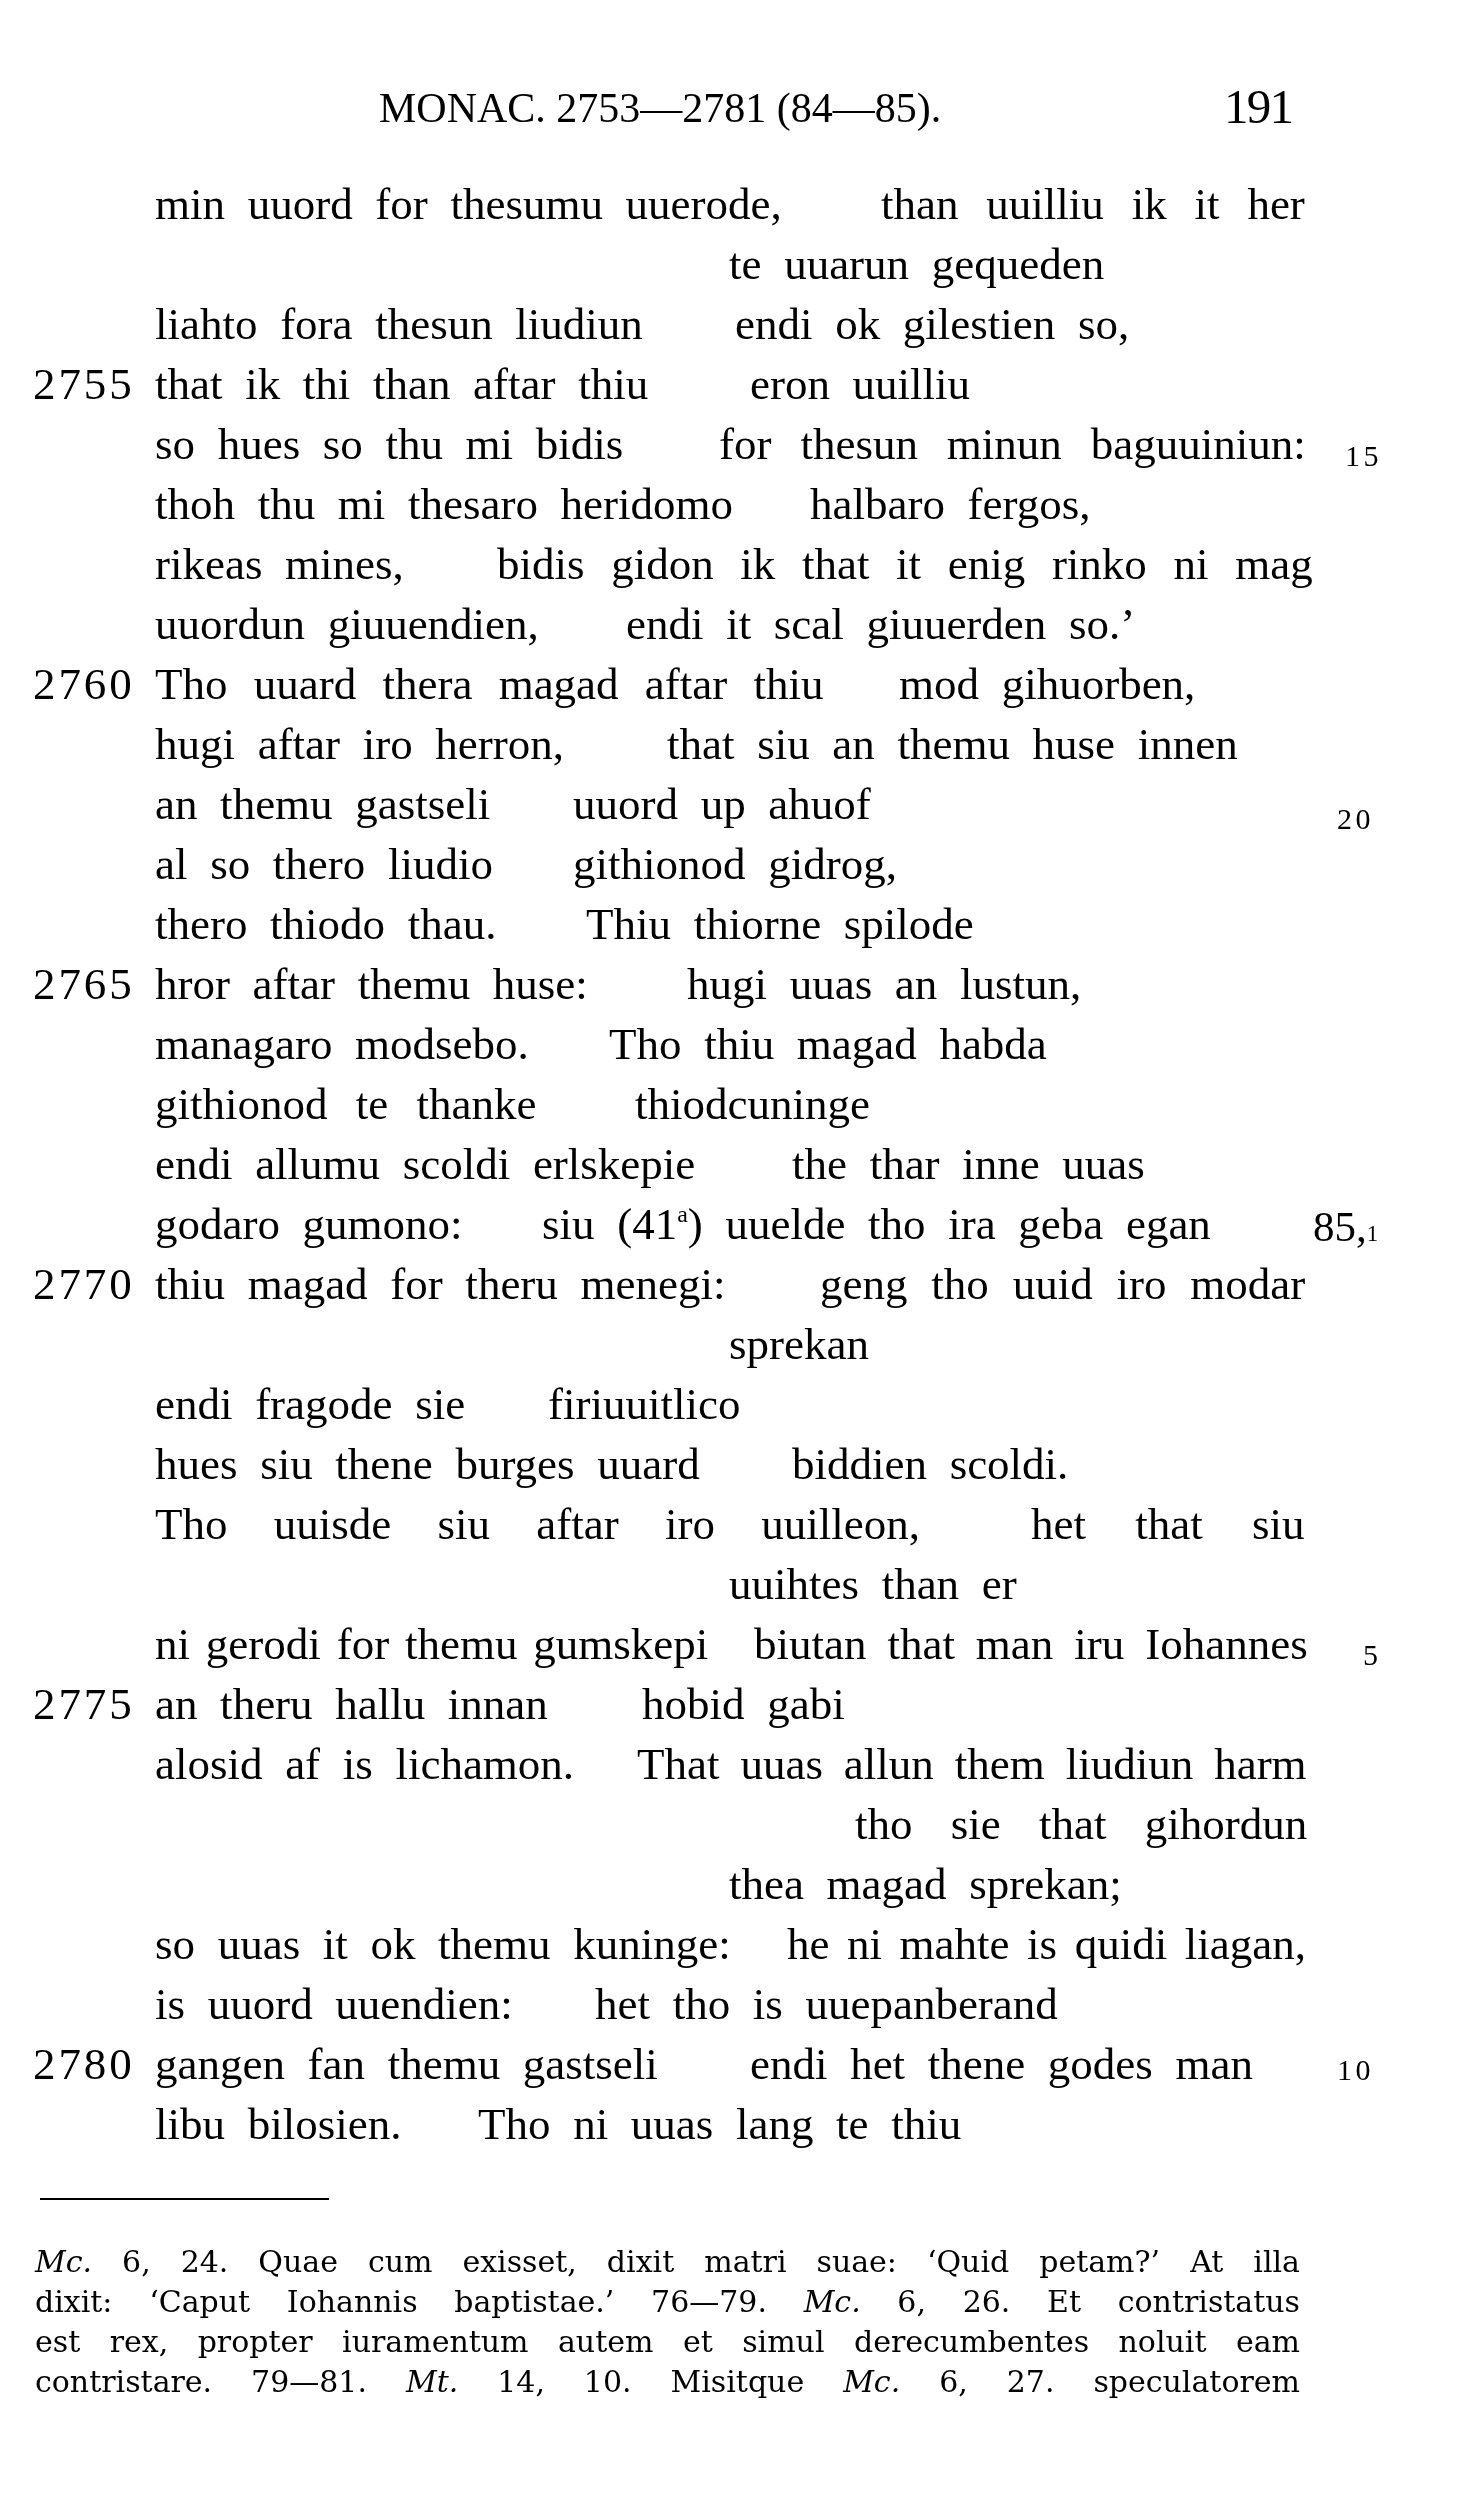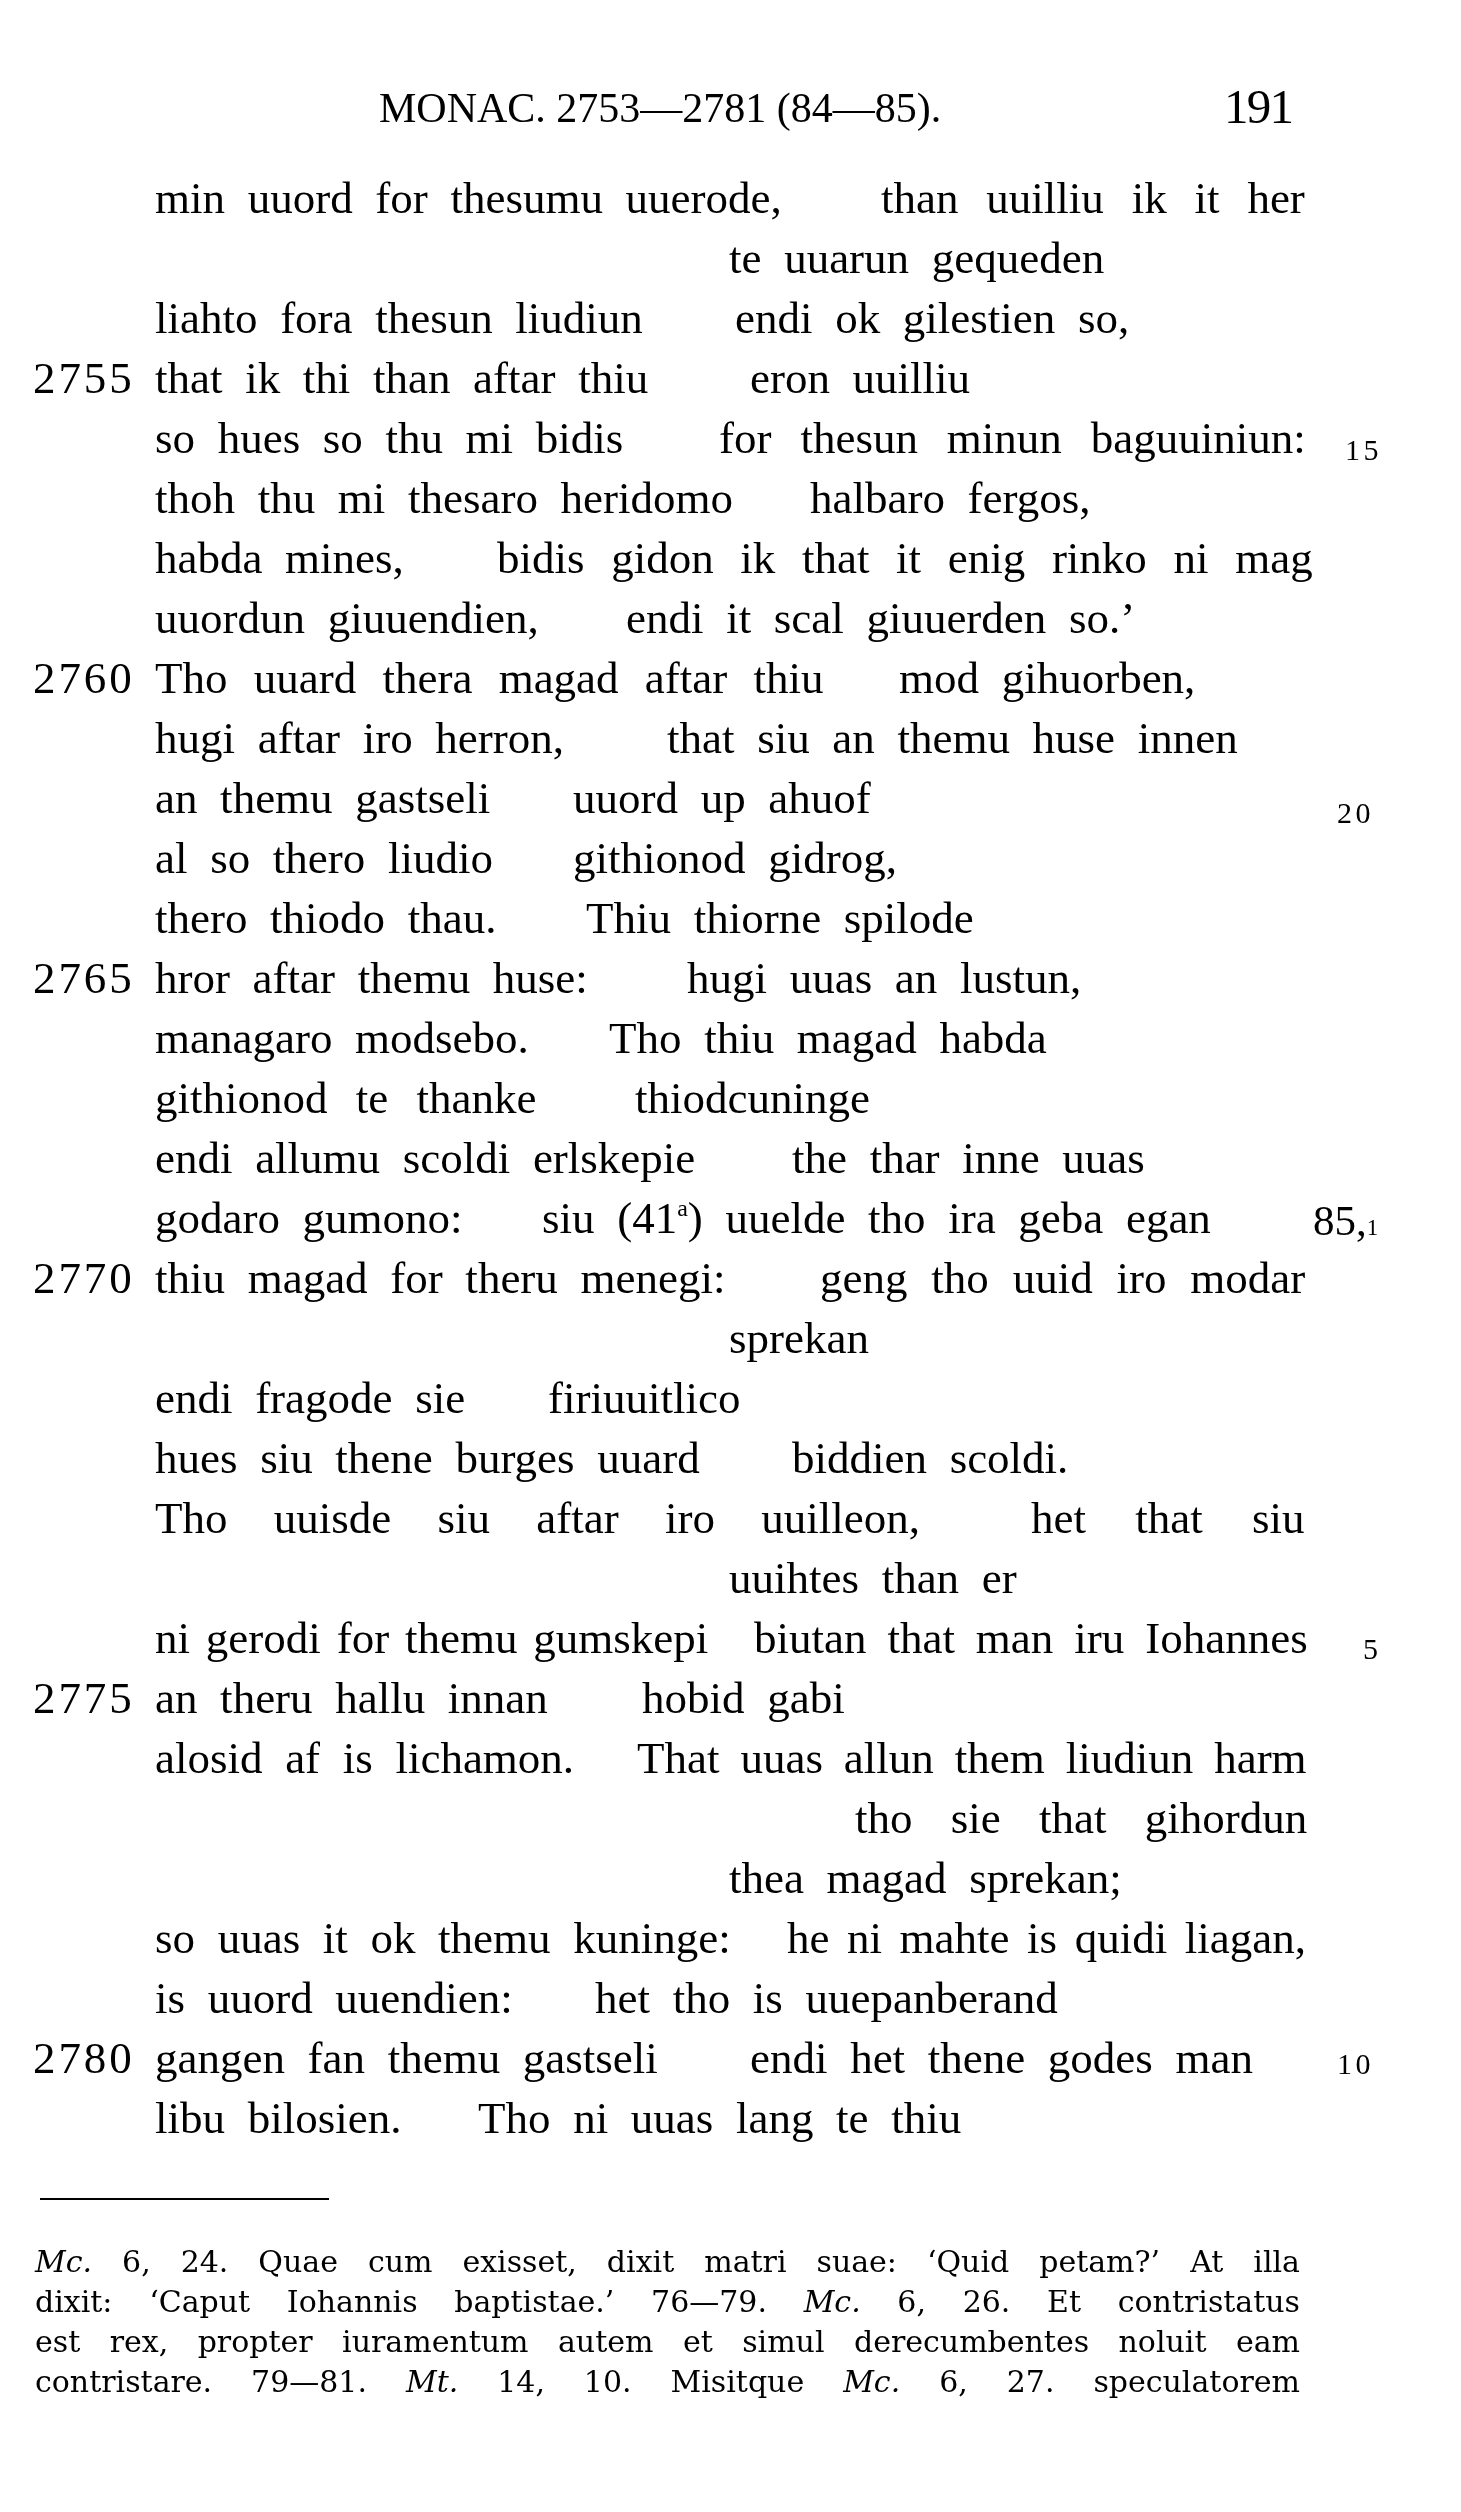--- a/index.html
+++ b/index.html
@@ -15,21 +15,21 @@
   
   .rh-title {
     position: absolute; left: 379px; top: 80px;
     font-size: 42px; line-height: 57px; white-space: nowrap;
   }
   .rh-page {
     position: absolute; left: 1224px; top: 78px;
     font-size: 49px; line-height: 57px; letter-spacing: -1.7px; white-space: nowrap;
   }
   
-  .verses { position: absolute; left: 0; top: 168px; width: 1434px; }
+  .verses { position: absolute; left: 0; top: 174px; width: 1434px; }
   .vl {
     position: relative; height: 60px;
     font-size: 45px; line-height: 60px;
   }
   .p { position: absolute; top: 0; white-space: nowrap; word-spacing: 11.4px; }
   .ln { left: 33px; letter-spacing: 2.9px; word-spacing: 0; }
   .ha { left: 155px; }
   .cont { left: 729px; }
   .mr { font-size: 30px; letter-spacing: 3.4px; word-spacing: 0; }
   .mr-big { font-size: 43px; word-spacing: 0; }
@@ -79,21 +79,21 @@
     <div class="vl">
       <span class="p ha">so hues so thu mi bidis</span>
       <span class="p" style="left:719px;word-spacing:17.7px">for thesun minun baguuiniun:</span>
       <span class="p mr" style="left:1345px;top:12px">15</span>
     </div>
     <div class="vl">
       <span class="p" style="left:810px">halbaro fergos,</span>
       <span class="p ha">thoh thu mi thesaro heridomo</span>
     </div>
     <div class="vl">
-      <span class="p ha">habda mines,</span>
+      <span class="p ha">rikeas mines,</span>
       <span class="p" style="left:497px;word-spacing:15.4px">bidis gidon ik that it enig rinko ni mag</span>
     </div>
     <div class="vl">
       <span class="p ha">uuordun giuuendien,</span>
       <span class="p" style="left:626px">endi it scal giuuerden so.’</span>
     </div>
     <div class="vl">
       <span class="p ln">2760</span>
       <span class="p ha" style="word-spacing:15px">Tho uuard thera magad aftar thiu</span>
       <span class="p" style="left:899px">mod gihuorben,</span>

